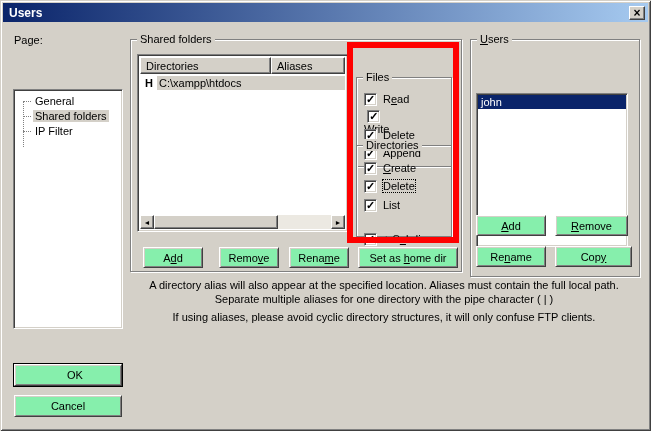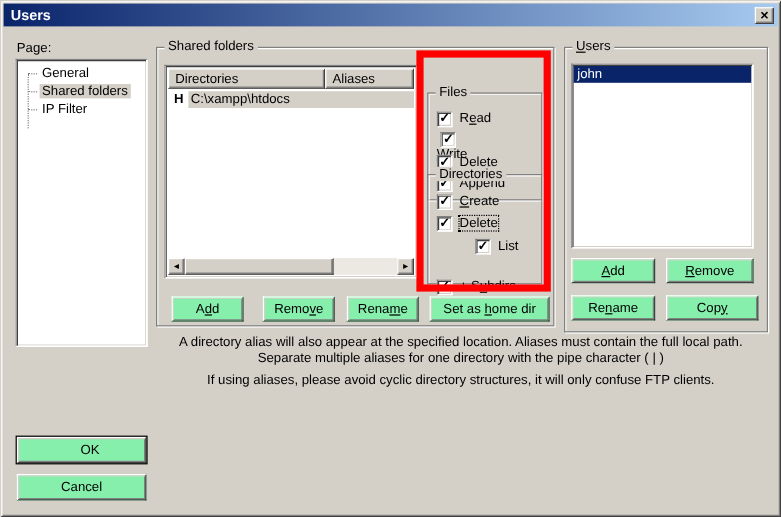--- a/index.html
+++ b/index.html
@@ -35,20 +35,21 @@
     display: flex; align-items: center; justify-content: center;
     font-family: "Liberation Sans", sans-serif;
     font-size: 12px; font-weight: bold; line-height: 1; padding: 0;
     cursor: default;
   }
   .label { position: absolute; }
   .listbox {
     position: absolute; background: #fff;
     border: 1px solid; border-color: #808080 #fff #fff #808080;
     box-shadow: inset 1px 1px 0 #404040, inset -1px -1px 0 #d4d0c8;
+    margin-top: 40px;
   }
   
   .page-list { left: 13px; top: 49px; width: 110px; height: 240px; padding-top: 4px; }
   .tree-vline {
     position: absolute; left: 9px; top: 11px; height: 46px;
     border-left: 1px dotted #808080;
   }
   .tree-item { position: relative; height: 15px; line-height: 15px; padding-left: 19px; }
   .tree-item::before {
     content: ''; position: absolute; left: 9px; top: 7px; width: 8px;
@@ -217,21 +218,21 @@
   <div class="group grp-dirs">
     <span class="legend">Directories</span>
     <div class="cb-row" style="top:15px;">
       <span class="cb checked"></span>
       <span class="cb-label"><u>C</u>reate</span>
     </div>
     <div class="cb-row" style="top:33px;">
       <span class="cb checked"></span>
       <span class="cb-label focused">Delete</span>
     </div>
-    <div class="cb-row" style="top:52px;margin-left:32px;">
+    <div class="cb-row" style="top:52px;">
       <span class="cb checked"></span>
       <span class="cb-label">List</span>
     </div>
     <div class="cb-row" style="top:70px;margin-top:16px;">
       <span class="cb checked"></span>
       <span class="cb-label">+ S<u>u</u>bdirs</span>
     </div>
   </div>
 
   <div class="group grp-users">

